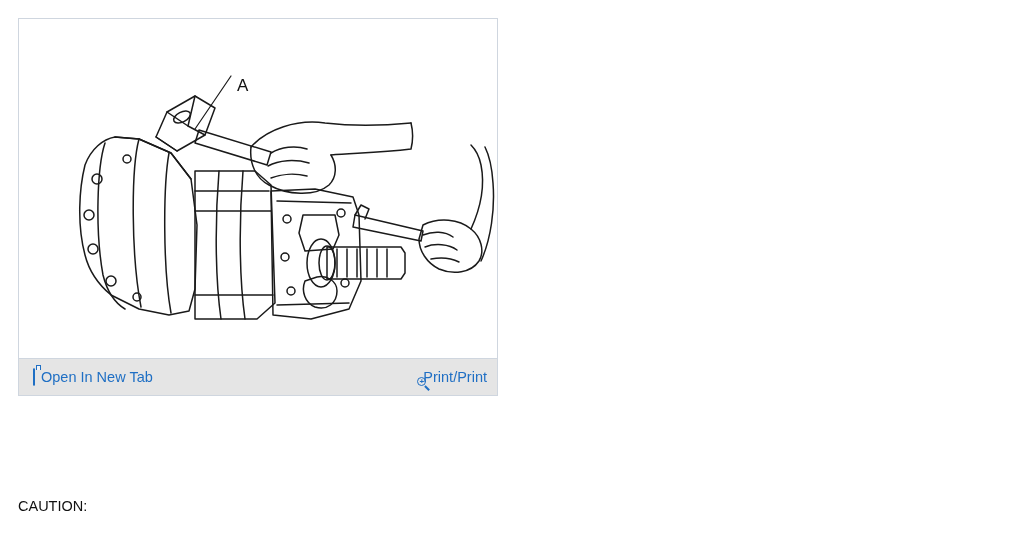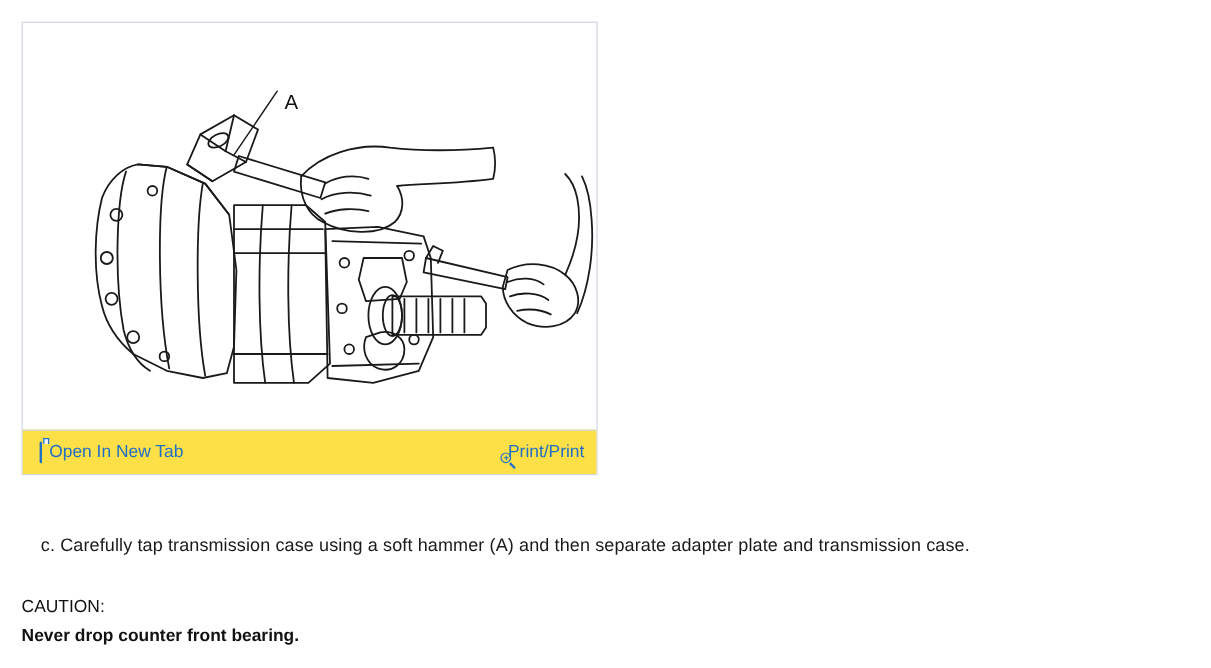--- a/index.html
+++ b/index.html
@@ -35,21 +35,21 @@
     height: 338px;
     overflow: hidden;
   }
   .figure-image svg { display: block; }
   .figure-toolbar {
     position: absolute;
     left: 0;
     bottom: 0;
     width: 478px;
     height: 37px;
-    background: #fde047;
+    background: #e5e5e5;
     border-top: 1px solid #cfd6df;
     display: flex;
     align-items: center;
     box-sizing: border-box;
   }
   .tool-link {
     display: inline-flex;
     align-items: center;
     color: #1f6fc4;
     font-size: 14.5px;
@@ -239,17 +239,15 @@
       </a>
       <a class="tool-link tool-zoom" href="#">
         <span class="tool-icon">
           <span class="zoom-icon"><span class="zoom-plus">+</span></span>
         </span>
         <span>Print/Print</span>
       </a>
     </div>
   </div>
 
-  <div class="step-text">c. Carefully tap transmission case using a soft hammer (A) and then separate adapter plate and transmission case.</div>
   <div class="caution-label">CAUTION:</div>
-  <div class="caution-text">Never drop counter front bearing.</div>
 
 </div>
 
 </body></html>

